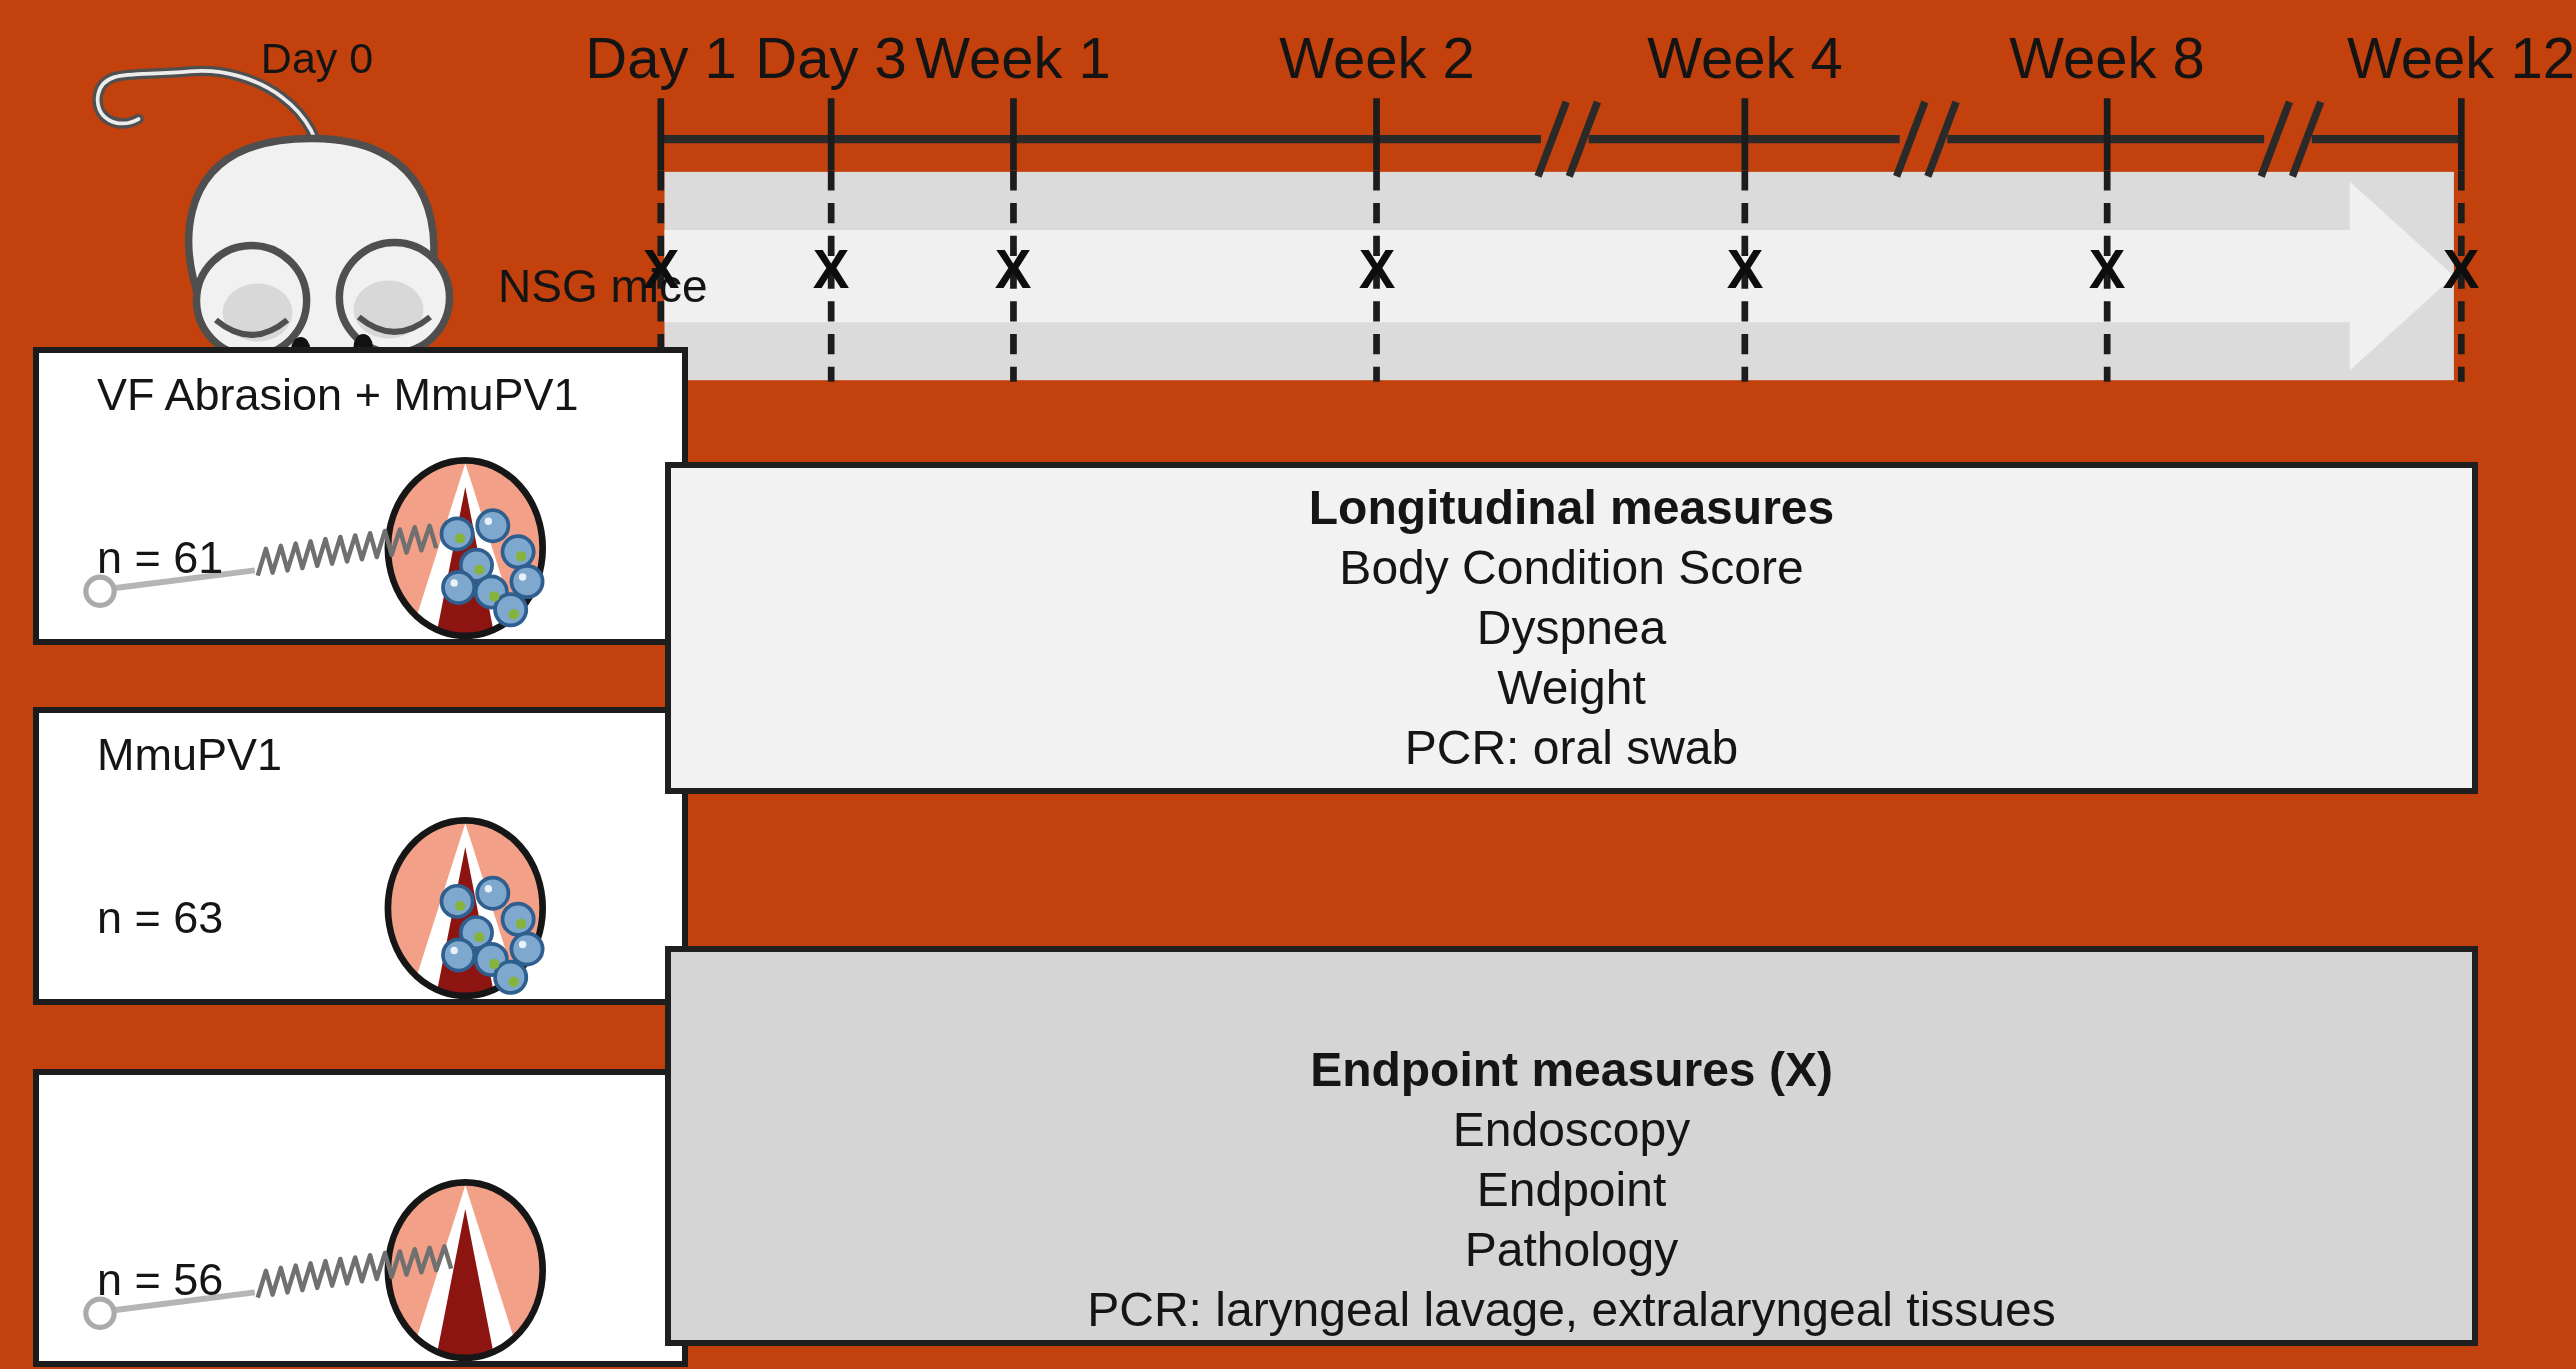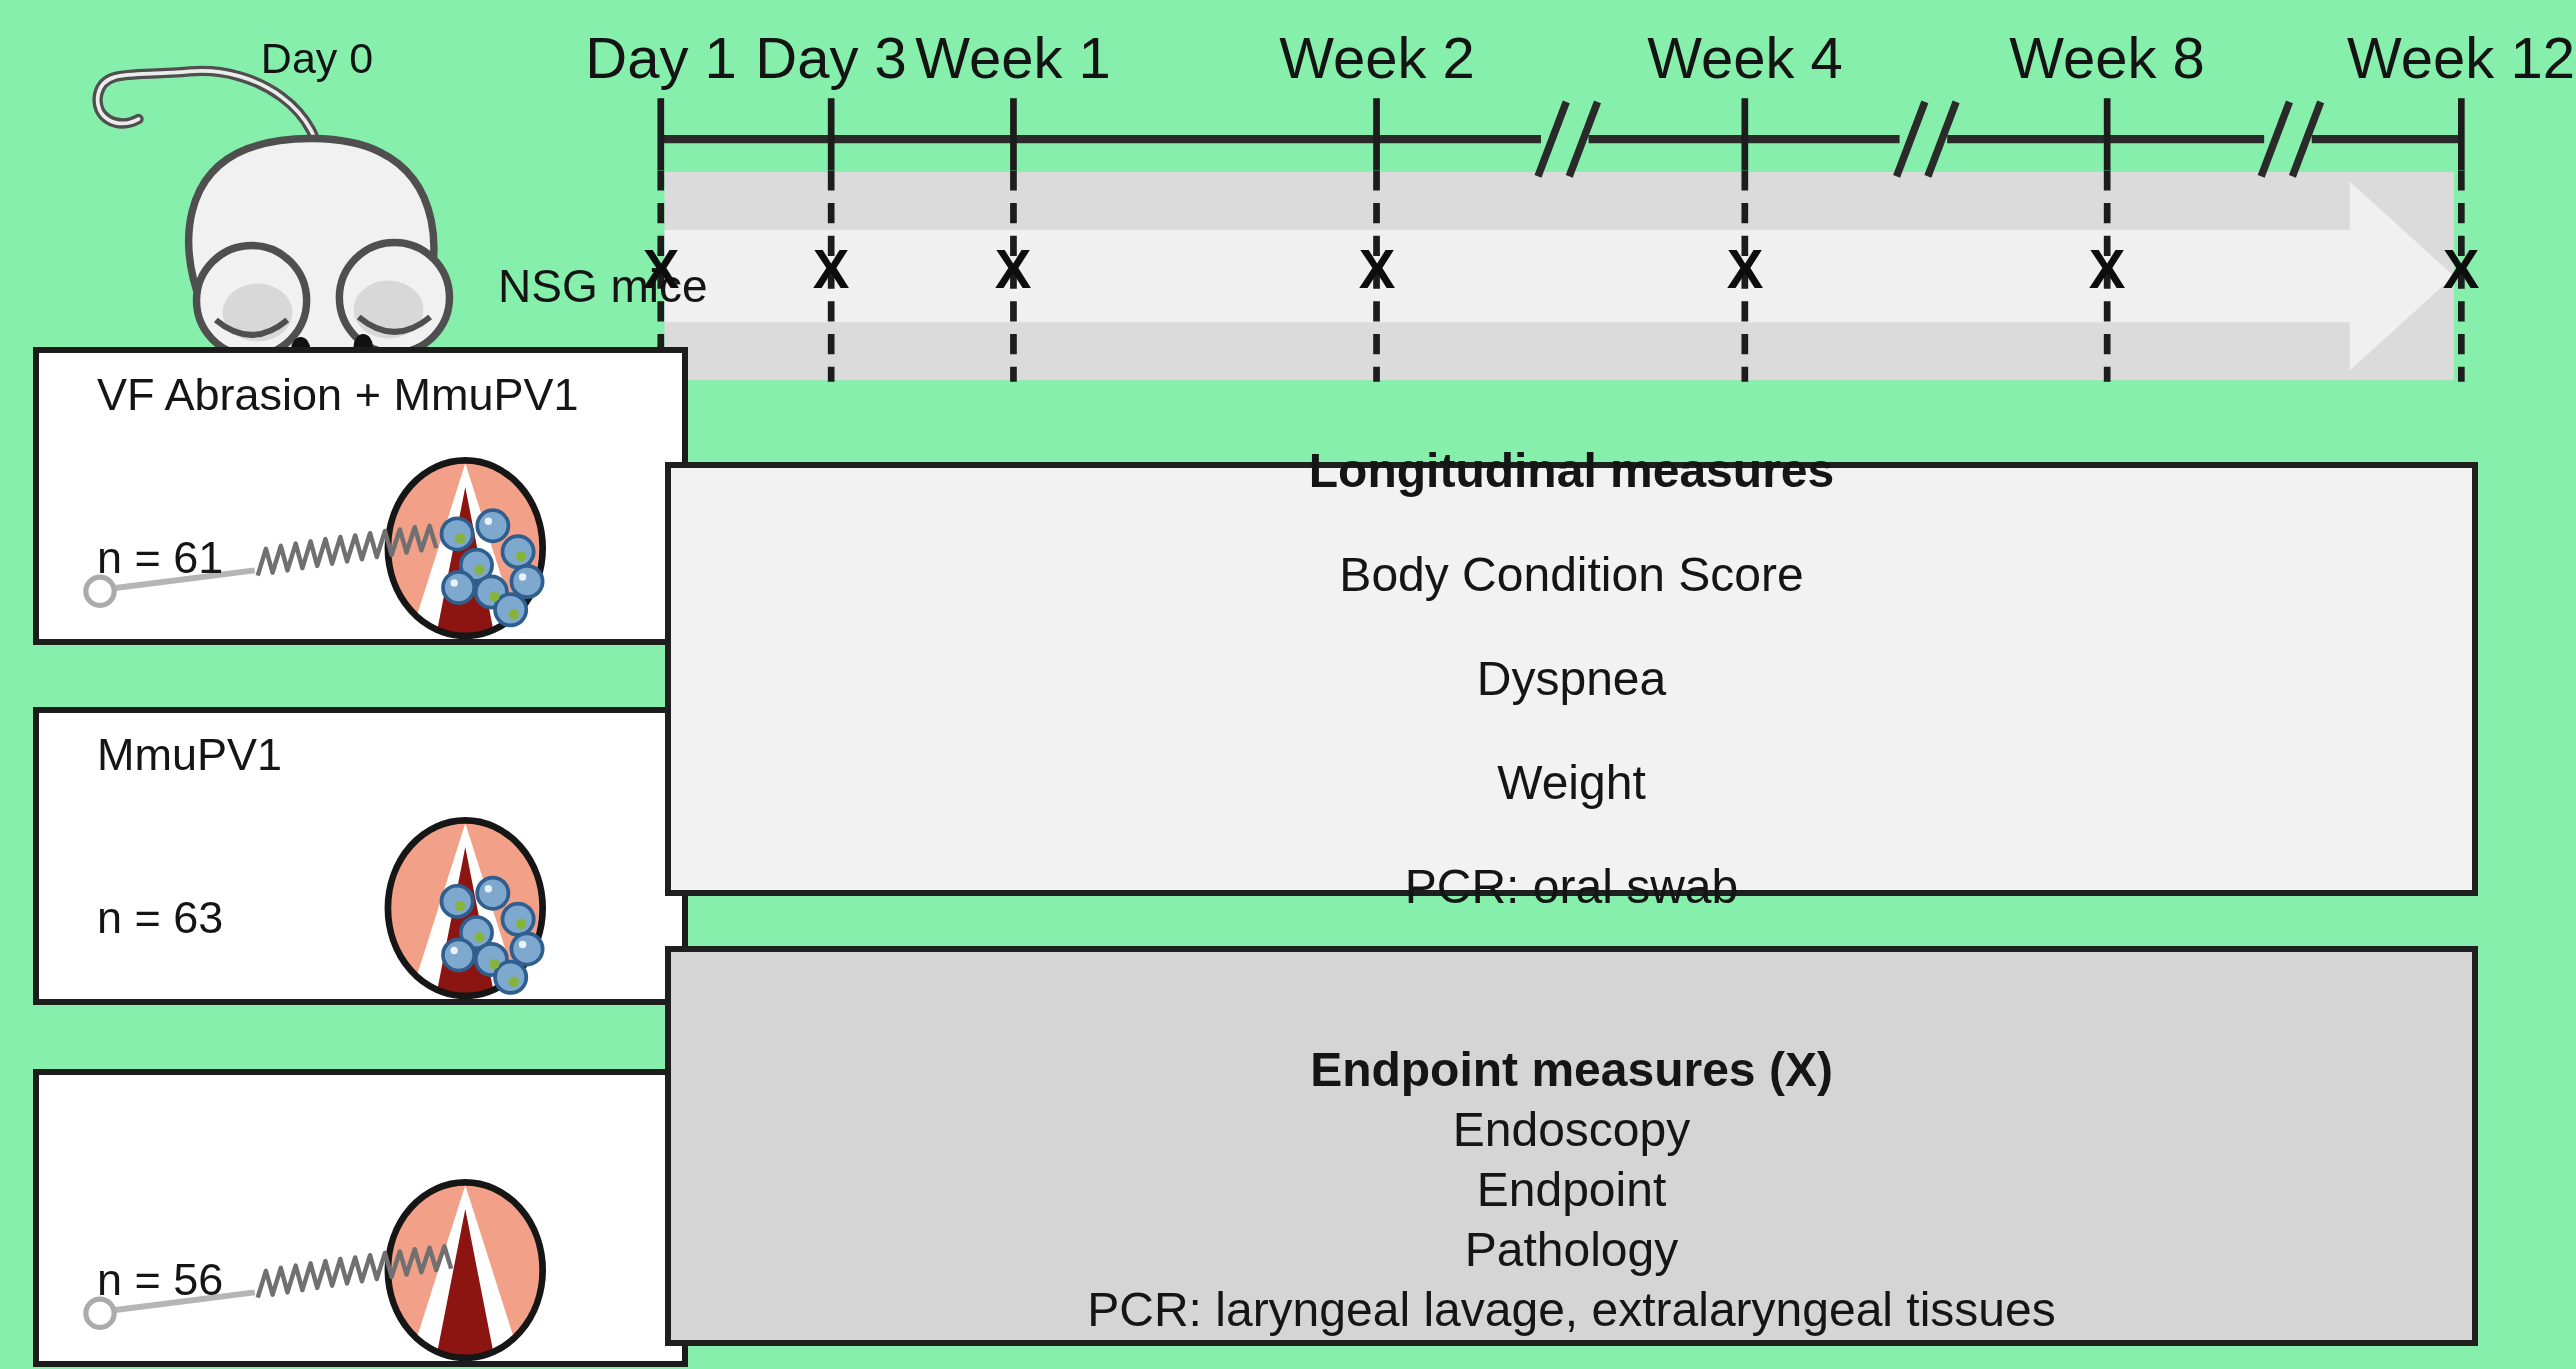--- a/index.html
+++ b/index.html
@@ -1,37 +1,37 @@
 <!DOCTYPE html>
 <html style="font-size:12px"><head>
 <meta charset="utf-8">
 <style>
   html,body{margin:0;padding:0;background:#ffffff;}
   body{font-family:"Liberation Sans","DejaVu Sans",sans-serif;color:#111;}
-  #canvas{position:relative;width:2576px;height:1369px;background:#86efac;overflow:hidden;}
+  #canvas{position:relative;width:2576px;height:1369px;background:#c2410c;overflow:hidden;}
   #art{position:absolute;left:0;top:0;z-index:0;}
 
   .tl-label{position:absolute;top:34px;transform:translateX(-50%);font-size:58px;line-height:48px;
             white-space:nowrap;color:#141414;z-index:3;}
   .x-mark{position:absolute;transform:translate(-50%,-50%);font-size:55px;font-weight:700;color:#0d0d0d;
           z-index:3;line-height:55px;}
   .day0{position:absolute;left:317px;top:34px;transform:translateX(-50%);font-size:43px;color:#141414;z-index:3;}
   .nsg{position:absolute;left:498px;top:259px;font-size:46px;color:#141414;z-index:3;white-space:nowrap;}
 
   .group-box{position:absolute;left:33px;width:655px;height:298px;background:#fff;
              border:6px solid #1c1c1c;box-sizing:border-box;z-index:2;}
   .group-box .g-title{position:absolute;left:58px;top:16.4px;font-size:45px;white-space:nowrap;color:#151515;}
   .group-box .g-n{position:absolute;left:58px;top:179px;font-size:45px;color:#151515;}
   .group-box svg{position:absolute;left:0;top:0;}
 
   .measure-box{position:absolute;left:665px;width:1813px;box-sizing:border-box;border:6.7px solid #1f1f1f;
                display:flex;flex-direction:column;align-items:center;justify-content:center;z-index:2;}
   .measure-box .m-line{font-size:48px;line-height:60px;text-align:center;color:#151515;white-space:nowrap;}
   .measure-box .m-title{font-weight:700;}
-  #box-longitudinal{top:462px;height:434px;background:#f2f2f2;gap:44px;}
+  #box-longitudinal{top:462px;height:332px;background:#f2f2f2;}
   #box-endpoint{top:946px;height:400px;background:#d5d5d5;justify-content:flex-end;}
 </style>
 </head>
 <body>
 
 <div id="canvas">
 
   <svg id="art" width="2576" height="1369" viewBox="0 0 3462 1840">
 
     <g>

